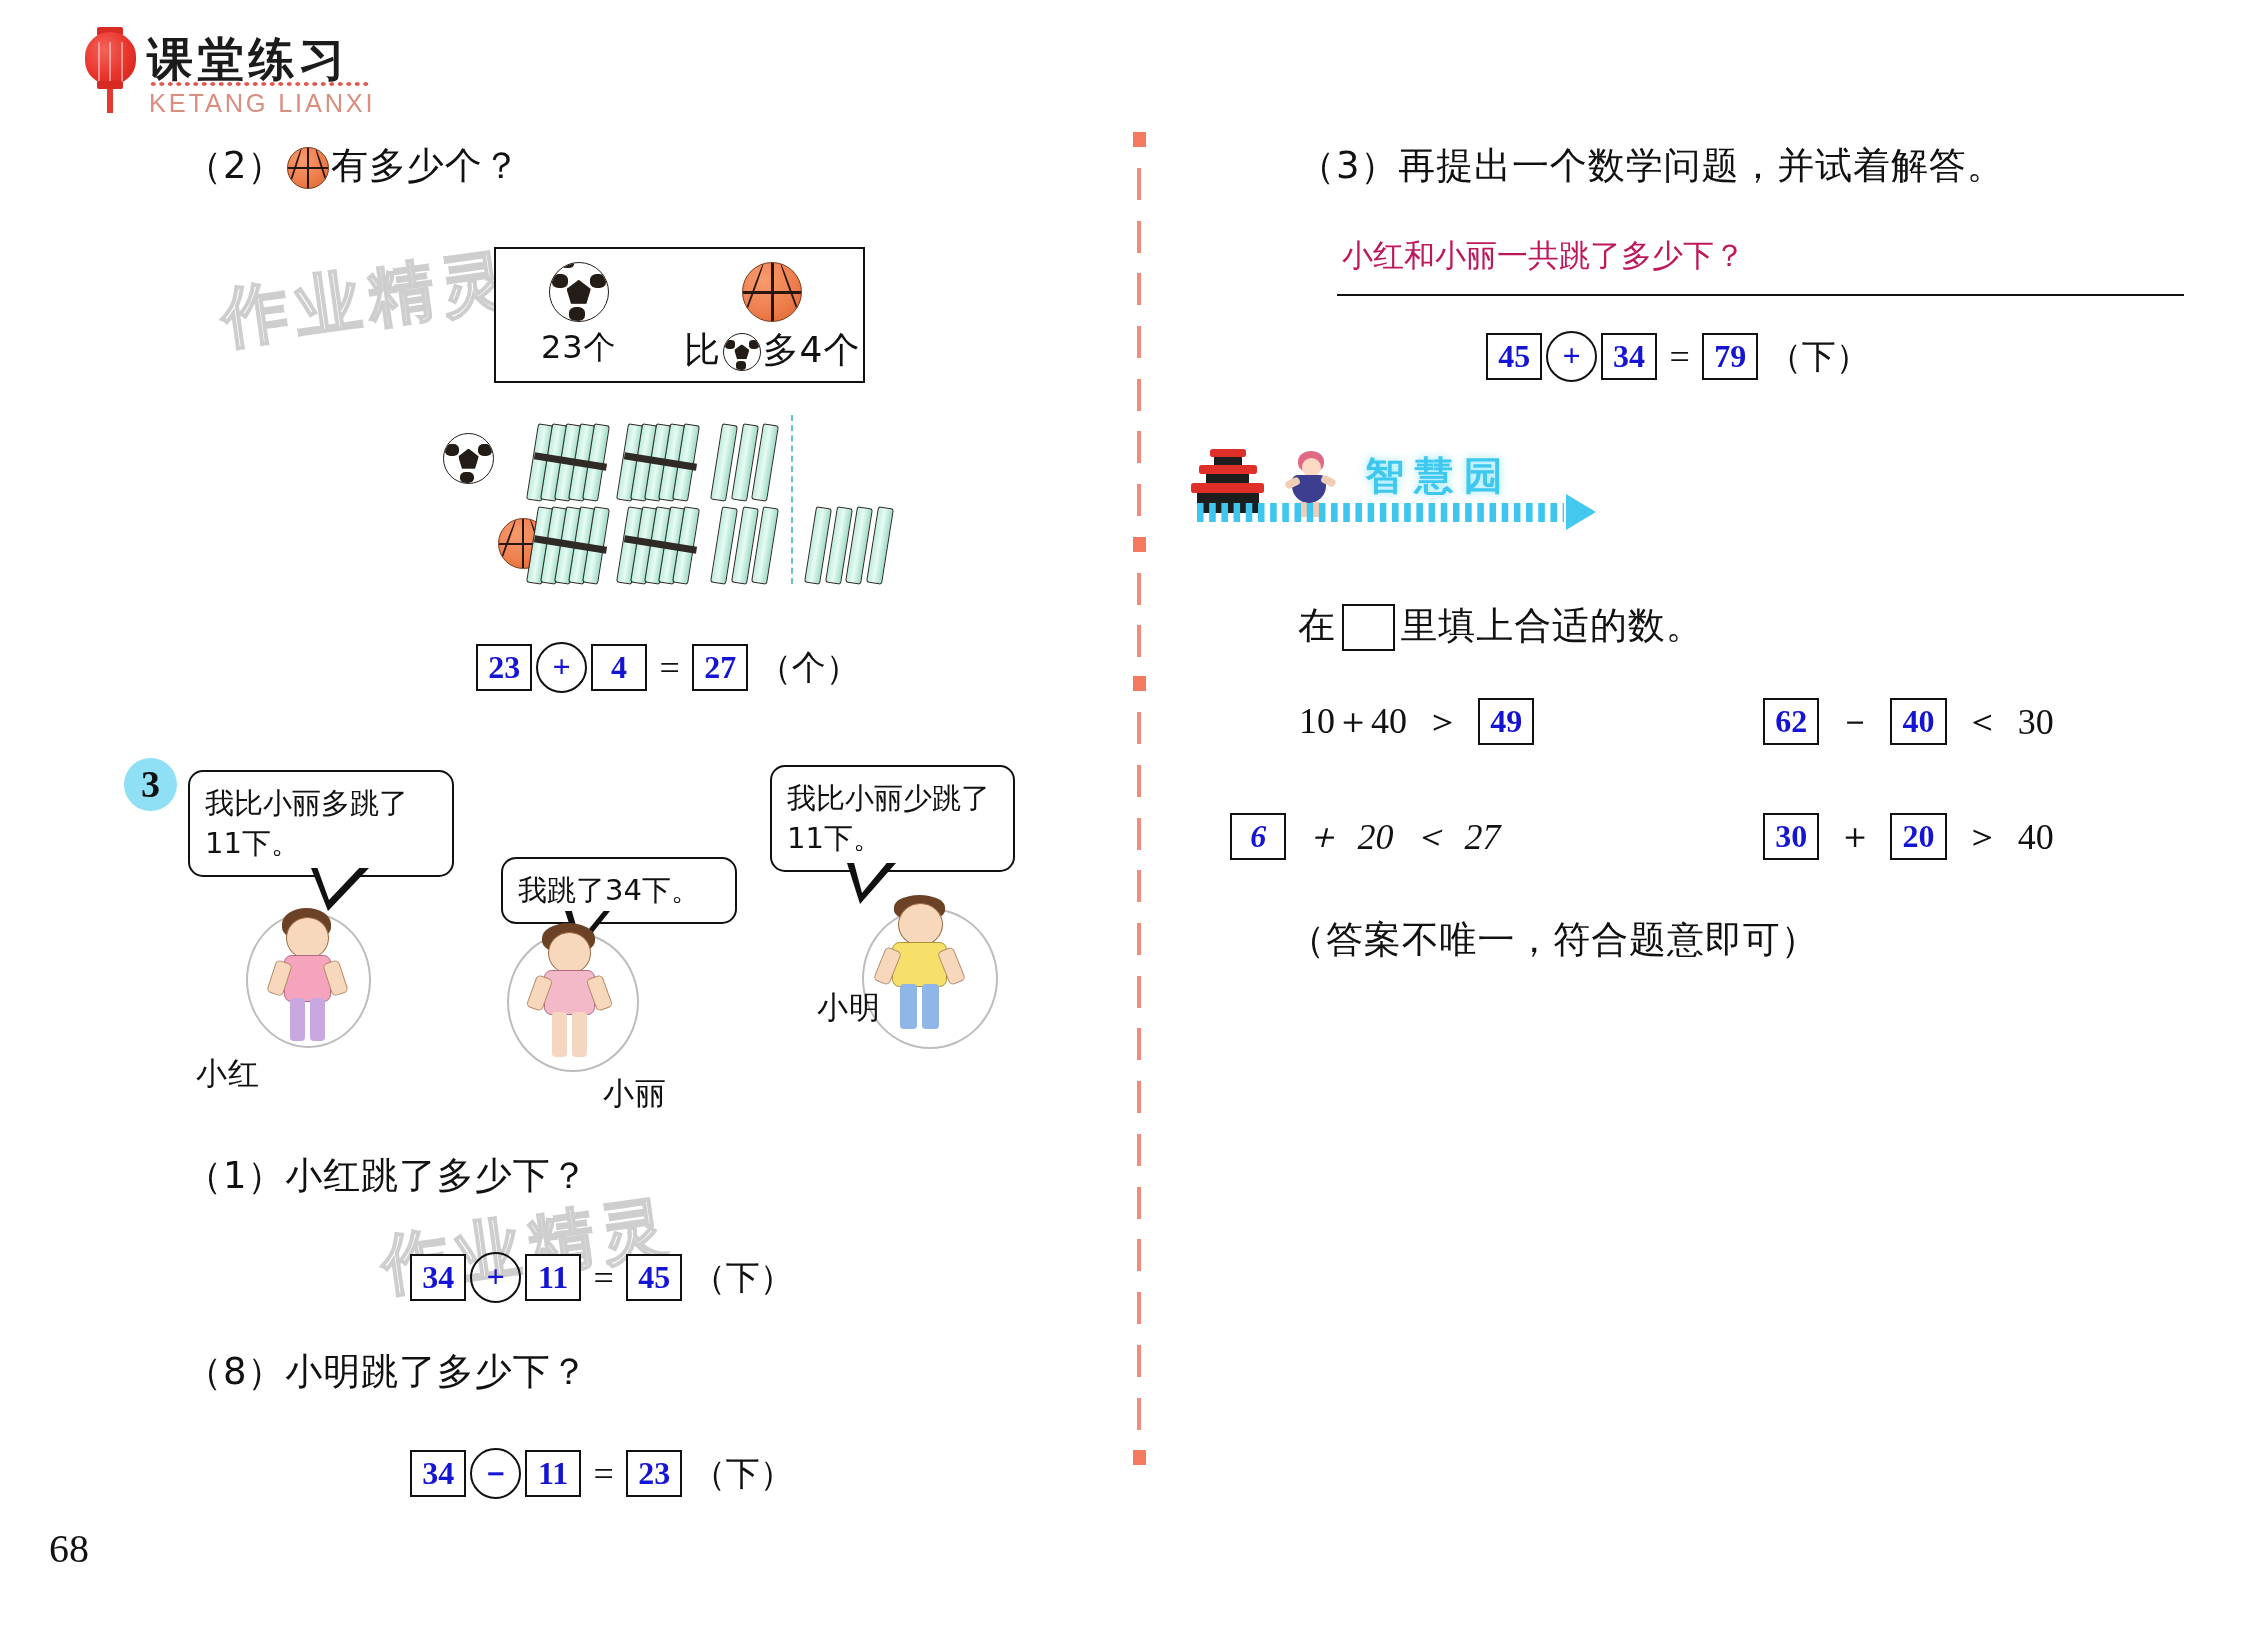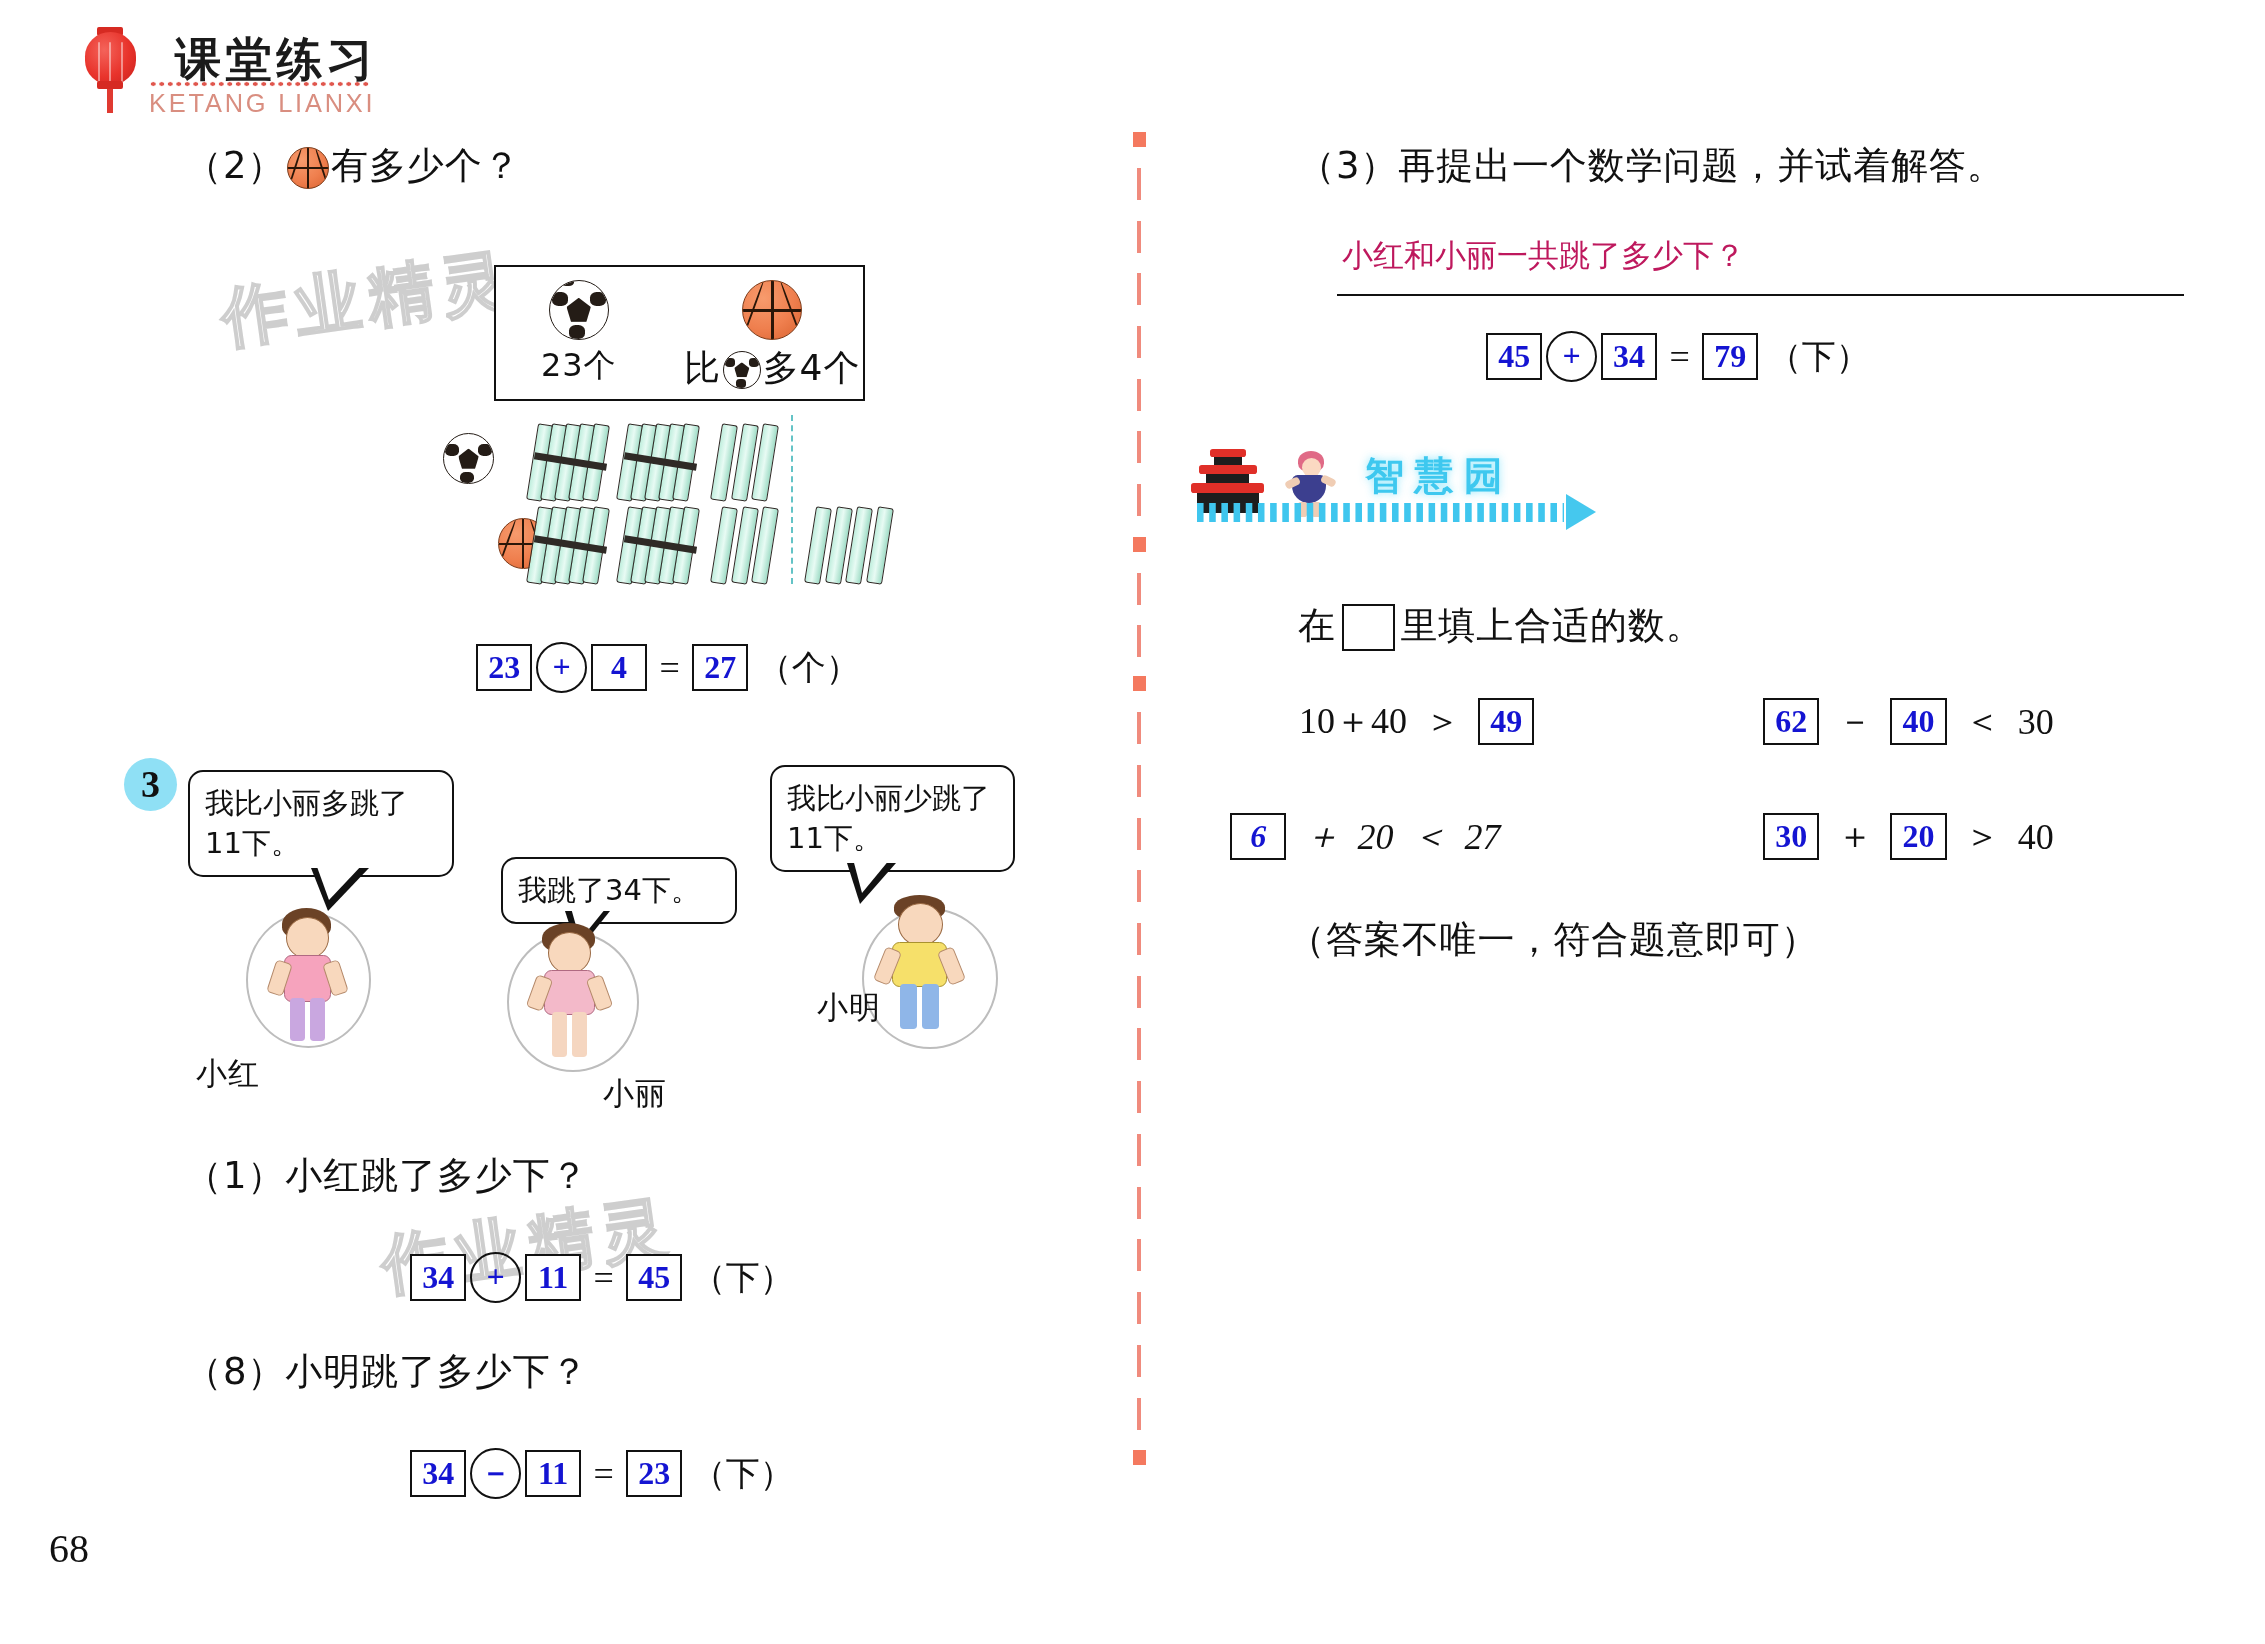--- a/index.html
+++ b/index.html
@@ -14,21 +14,21 @@
   
   #logo{left:81px;top:21px;width:301px;height:104px;}
   .lantern{position:absolute;left:0;top:3.8px;width:58px;height:90px;}
   .lant-body{position:absolute;left:3.8px;top:7.5px;width:51px;height:53px;border-radius:50%/46%;
       background:radial-gradient(ellipse at 38% 34%,#f4635a 0%,#e8332b 55%,#c8201c 100%);}
   .lant-cap{position:absolute;left:16px;top:1.9px;width:26px;height:9.4px;background:#d62a22;border-radius:1.9px;}
   .lant-bot{position:absolute;left:16px;top:56px;width:26px;height:8.5px;background:#d62a22;border-radius:1.9px;}
   .lant-tail{position:absolute;left:26px;top:64px;width:5.6px;height:24.5px;background:#e03a31;}
   .lant-rib{position:absolute;top:9.4px;width:1.9px;height:49px;background:rgba(255,255,255,.45);border-radius:1.9px;}
   .logo-cn{position:absolute;left:66px;top:7.5px;font-size:46px;font-weight:bold;letter-spacing:4.7px;color:#1b1b1b;
-     font-family:"DejaVu Sans","Liberation Sans",sans-serif;margin-left:28px;}
+     font-family:"DejaVu Sans","Liberation Sans",sans-serif;}
   .logo-dots{position:absolute;left:68px;top:60px;width:222px;height:5.6px;
      background-image:radial-gradient(#e0564d 42%,transparent 45%);
      background-size:8.5px 5.6px;background-repeat:repeat-x;}
   .logo-py{position:absolute;left:68px;top:68px;font-size:25.4px;letter-spacing:2.8px;color:#d98e80;
      font-family:"Liberation Sans",sans-serif;}
 
   
   .qtext{font-size:37px;letter-spacing:0.9px;white-space:nowrap;}
   .qtext.cn{font-family:"DejaVu Sans","Liberation Sans",sans-serif;}
 
@@ -47,21 +47,21 @@
   .soccer{background:#fff;border:1.9px solid #241c16;overflow:hidden;}
   .soccer::before{content:"";position:absolute;left:50%;top:50%;transform:translate(-50%,-50%);
      width:42%;height:42%;background:#241c16;
      clip-path:polygon(50% 0%,100% 38%,81% 100%,19% 100%,0% 38%);}
   .soccer .pz{position:absolute;background:#241c16;width:28%;height:24%;}
   .basket{background:radial-gradient(circle at 35% 30%,#f79b6d 0%,#ef7f4e 55%,#d9622f 100%);
      border:1.9px solid #7b3a18;overflow:hidden;}
   .basket .ln{position:absolute;background:#2a1608;}
 
   
-  #infobox{left:494px;top:247px;width:367px;height:132px;border:2.8px solid #111;background:#fff;margin-top:18px;}
+  #infobox{left:494px;top:247px;width:367px;height:132px;border:2.8px solid #111;background:#fff;}
 
   
   .bundle{position:absolute;}
   .stk{position:absolute;width:14px;height:75px;background:linear-gradient(90deg,#bfeedd,#e8fbf4 45%,#9fdcc6);
        border:1.9px solid #2f2a26;border-radius:2.8px;transform:rotate(9deg);}
   .tie{position:absolute;height:6.6px;background:#2f2a26;}
 
   
   .numbadge{position:absolute;width:53px;height:53px;border-radius:50%;background:#8fe0f5;
       color:#111;font-size:38px;font-weight:bold;text-align:center;line-height:53px;

